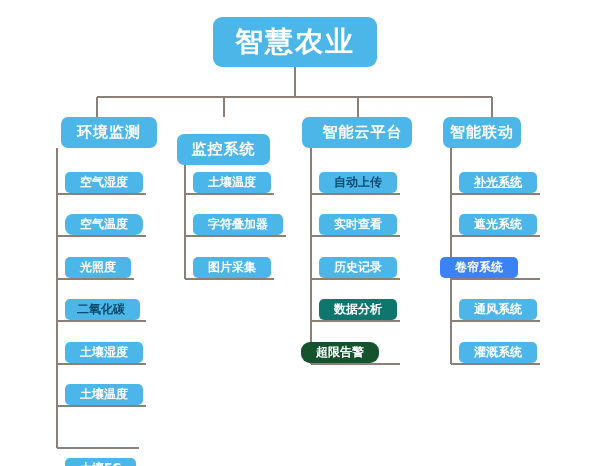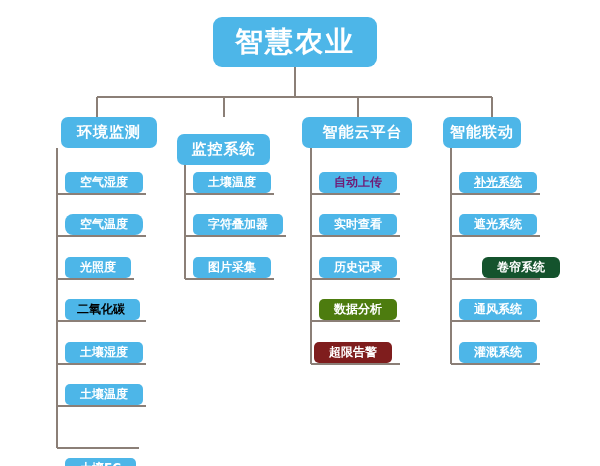--- a/index.html
+++ b/index.html
@@ -81,34 +81,34 @@
       <line x1="451" y1="279" x2="540" y2="279" stroke="#8b7f77" stroke-width="2"></line>
       <line x1="451" y1="321" x2="540" y2="321" stroke="#8b7f77" stroke-width="2"></line>
       <line x1="451" y1="364" x2="540" y2="364" stroke="#8b7f77" stroke-width="2"></line>
     </svg>
   <div id="nodes">
       <div class="node root-node" style="background: rgb(77, 182, 232); color: rgb(255, 255, 255); left: 213px; top: 17px; width: 164px;">智慧农业</div>
       <div class="node branch-node" style="background: rgb(77, 182, 232); color: rgb(255, 255, 255); left: 49px; top: 117px; width: 96px; margin-left: 12px;">环境监测</div>
       <div class="node leaf-node" style="background: rgb(77, 182, 232); color: rgb(255, 255, 255); left: 65px; top: 172px;">空气湿度</div>
       <div class="node leaf-node" style="background: rgb(77, 182, 232); color: rgb(255, 255, 255); left: 65px; top: 214px; border-radius: 8px;">空气温度</div>
       <div class="node leaf-node" style="background: rgb(77, 182, 232); color: rgb(255, 255, 255); left: 65px; top: 257px;">光照度</div>
-      <div class="node leaf-node" style="background: rgb(77, 182, 232); color: #000000; left: 65px; top: 299px; padding-left: 12px;">二氧化碳</div>
+      <div class="node leaf-node" style="background: rgb(77, 182, 232); color: #0c4a6e; left: 65px; top: 299px; padding-left: 12px;">二氧化碳</div>
       <div class="node leaf-node" style="background: rgb(77, 182, 232); color: rgb(255, 255, 255); left: 65px; top: 342px;">土壤湿度</div>
       <div class="node leaf-node" style="background: rgb(77, 182, 232); color: rgb(255, 255, 255); left: 65px; top: 384px;">土壤温度</div>
       <div class="node leaf-node" style="background: rgb(77, 182, 232); color: rgb(255, 255, 255); left: 65px; top: 426px; margin-top: 32px;">土壤EC</div>
       <div class="node branch-node" style="background: rgb(77, 182, 232); color: rgb(255, 255, 255); left: 177px; top: 117px; width: 93px; margin-top: 17px;">监控系统</div>
       <div class="node leaf-node" style="background: rgb(77, 182, 232); color: rgb(255, 255, 255); left: 193px; top: 172px;">土壤温度</div>
       <div class="node leaf-node" style="background: rgb(77, 182, 232); color: rgb(255, 255, 255); left: 193px; top: 214px;">字符叠加器</div>
       <div class="node leaf-node" style="background: rgb(77, 182, 232); color: rgb(255, 255, 255); left: 193px; top: 257px;">图片采集</div>
       <div class="node branch-node" style="background: rgb(77, 182, 232); color: rgb(255, 255, 255); left: 302px; top: 117px; width: 110px; padding-left: 11px;">智能云平台</div>
-      <div class="node leaf-node" style="background: rgb(77, 182, 232); color: #701a75; left: 319px; top: 172px;">自动上传</div>
+      <div class="node leaf-node" style="background: rgb(77, 182, 232); color: #0c4a6e; left: 319px; top: 172px;">自动上传</div>
       <div class="node leaf-node" style="background: rgb(77, 182, 232); color: rgb(255, 255, 255); left: 319px; top: 214px;">实时查看</div>
       <div class="node leaf-node" style="background: rgb(77, 182, 232); color: rgb(255, 255, 255); left: 319px; top: 257px;">历史记录</div>
-      <div class="node leaf-node" style="background: #4d7c0f; color: rgb(255, 255, 255); left: 319px; top: 299px;">数据分析</div>
-      <div class="node leaf-node" style="background: #7f1d1d; color: rgb(255, 255, 255); left: 314px; top: 342px;">超限告警</div>
+      <div class="node leaf-node" style="background: #0f766e; color: rgb(255, 255, 255); left: 319px; top: 299px;">数据分析</div>
+      <div class="node leaf-node" style="background: #14532d; color: rgb(255, 255, 255); left: 301px; top: 342px; border-radius: 9px;">超限告警</div>
       <div class="node branch-node" style="background: rgb(77, 182, 232); color: rgb(255, 255, 255); left: 443px; top: 117px; width: 78px;">智能联动</div>
       <div class="node leaf-node" style="background: rgb(77, 182, 232); color: rgb(255, 255, 255); left: 459px; top: 172px; text-decoration: underline;">补光系统</div>
       <div class="node leaf-node" style="background: rgb(77, 182, 232); color: rgb(255, 255, 255); left: 459px; top: 214px;">遮光系统</div>
-      <div class="node leaf-node" style="background: #14532d; color: rgb(255, 255, 255); left: 482px; top: 257px; border-radius: 6px;">卷帘系统</div>
+      <div class="node leaf-node" style="background: #3b82f6; color: rgb(255, 255, 255); left: 440px; top: 257px;">卷帘系统</div>
       <div class="node leaf-node" style="background: rgb(77, 182, 232); color: rgb(255, 255, 255); left: 459px; top: 299px; text-align: center;">通风系统</div>
       <div class="node leaf-node" style="background: rgb(77, 182, 232); color: rgb(255, 255, 255); left: 459px; top: 342px;">灌溉系统</div>
     </div>
 </div>
 
 </body></html>

